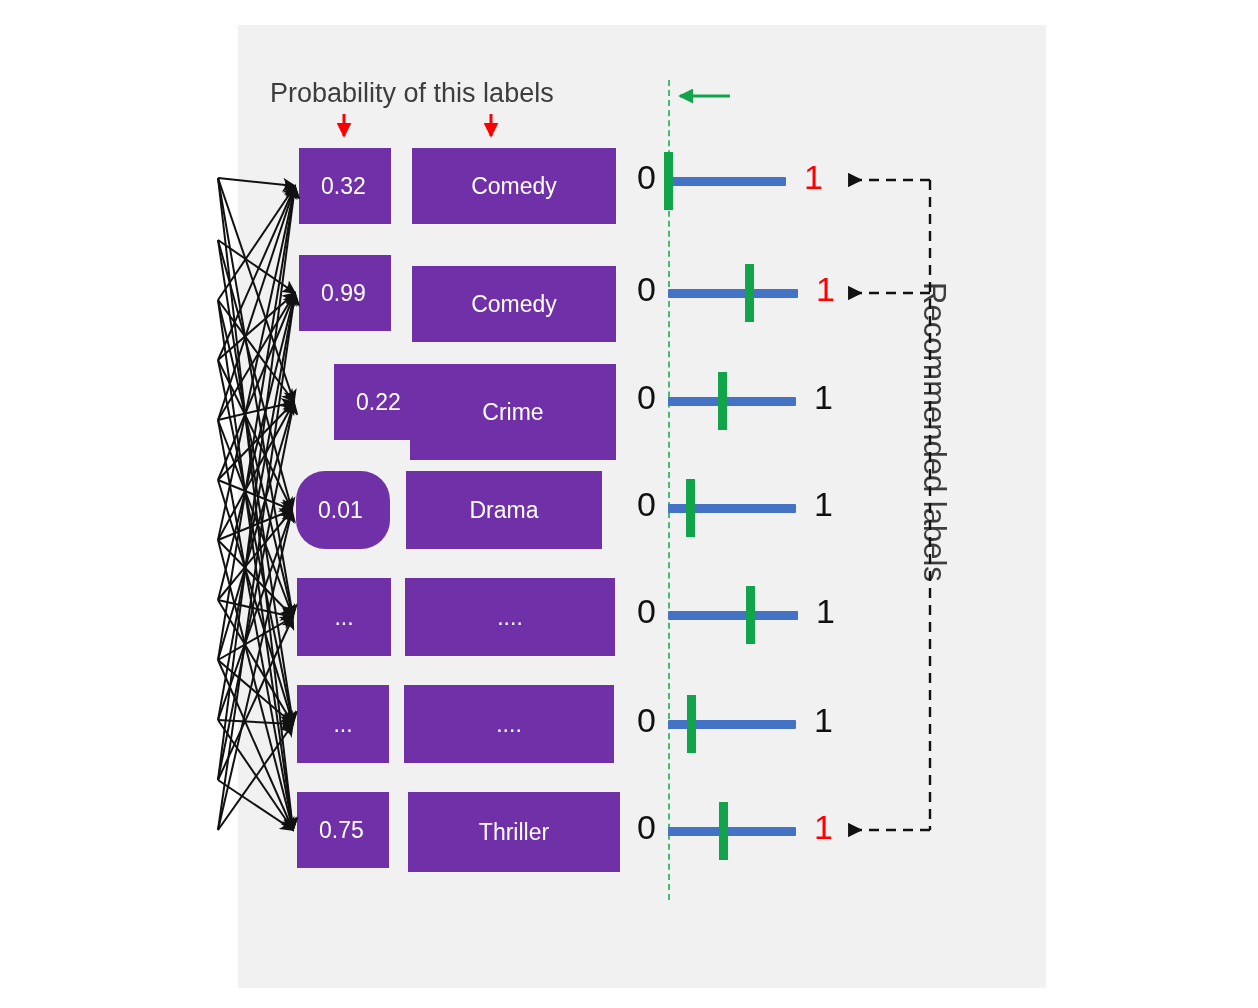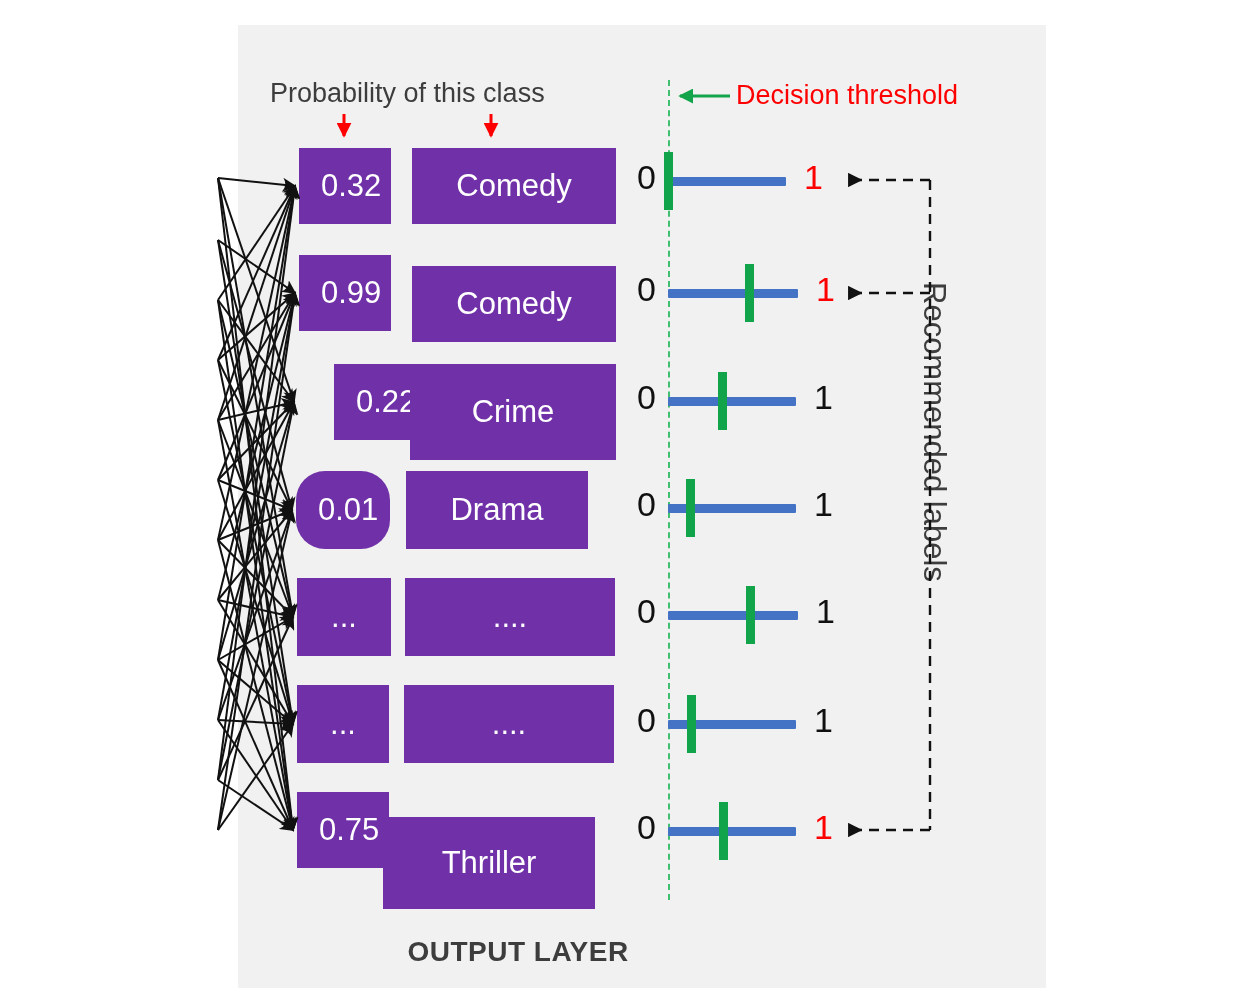--- a/index.html
+++ b/index.html
@@ -41,21 +41,21 @@
   .hdr .u { text-underline-offset: 5px; }
 
   
   .pbox {
     position: absolute;
     background: #7030A8;
     color: #ffffff;
     display: flex;
     align-items: center;
     justify-content: center;
-    font-size: 31px;
+    font-size: 23px;
     box-sizing: border-box;
   }
   .pbox.prob { justify-content: flex-start; padding-left: 22px; }
   .track {
     position: absolute;
     height: 9px;
     background: #4472C4;
     border-radius: 1px;
   }
   .marker {
@@ -124,25 +124,24 @@
   }
 </style>
 </head>
 <body>
 
 <div id="stage">
 
   <div id="panel"></div>
 
   <div class="hdr">
-    <span class="u">Probability</span><span> of </span><span class="u">this class</span>
+    <span class="u">Probability</span><span> of </span><span class="u">this labels</span>
   </div>
 
   <div id="threshline"></div>
-  <div id="thresh-label">Decision threshold</div>
 
   <div id="rows-layer">
       <div class="pbox prob" style="left: 299px; top: 148px; width: 92px; height: 76px;">
         <span>0.32</span>
       </div>
       <div class="pbox" style="left: 412px; top: 148px; width: 204px; height: 76px;">
         <span>Comedy</span>
       </div>
       <div class="endlab" style="left: 637px; top: 160px;">0</div>
       <div class="track" style="left: 668px; top: 177px; width: 118px;"></div>
@@ -164,21 +163,21 @@
       <div class="pbox" style="left: 410px; top: 364px; width: 206px; height: 96px;">
         <span>Crime</span>
       </div>
       <div class="endlab" style="left: 637px; top: 380px;">0</div>
       <div class="track" style="left: 668px; top: 397px; width: 128px;"></div>
       <div class="marker" style="left: 717.76px; top: 372px; height: 58px;"></div>
       <div class="endlab" style="left: 814px; top: 380px;">1</div>
       <div class="pbox prob" style="left: 296px; top: 471px; width: 94px; height: 78px; border-radius: 29px;">
         <span>0.01</span>
       </div>
-      <div class="pbox" style="left: 406px; top: 471px; width: 182px; height: 78px;">
+      <div class="pbox" style="left: 406px; top: 471px; width: 196px; height: 78px;">
         <span>Drama</span>
       </div>
       <div class="endlab" style="left: 637px; top: 487px;">0</div>
       <div class="track" style="left: 668px; top: 504px; width: 128px;"></div>
       <div class="marker" style="left: 685.76px; top: 479px; height: 58px;"></div>
       <div class="endlab" style="left: 814px; top: 487px;">1</div>
       <div class="pbox prob" style="left: 297px; top: 578px; width: 94px; height: 78px; justify-content: center; padding-left: 0px;">
         <span>...</span>
       </div>
       <div class="pbox" style="left: 405px; top: 578px; width: 210px; height: 78px;">
@@ -194,32 +193,31 @@
       <div class="pbox" style="left: 404px; top: 685px; width: 210px; height: 78px;">
         <span>....</span>
       </div>
       <div class="endlab" style="left: 637px; top: 703px;">0</div>
       <div class="track" style="left: 668px; top: 720px; width: 128px;"></div>
       <div class="marker" style="left: 687.04px; top: 695px; height: 58px;"></div>
       <div class="endlab" style="left: 814px; top: 703px;">1</div>
       <div class="pbox prob" style="left: 297px; top: 792px; width: 92px; height: 76px; align-items: center;">
         <span>0.75</span>
       </div>
-      <div class="pbox" style="left: 383px; top: 792px; width: 212px; height: 92px; margin-top: 25px;">
+      <div class="pbox" style="left: 408px; top: 792px; width: 212px; height: 80px;">
         <span>Thriller</span>
       </div>
       <div class="endlab" style="left: 637px; top: 810px;">0</div>
       <div class="track" style="left: 668px; top: 827px; width: 128px;"></div>
       <div class="marker" style="left: 719.04px; top: 802px; height: 58px;"></div>
       <div class="endlab red" style="left: 814px; top: 810px;">1</div>
     </div>
 
   <div id="reclabel">Recommended labels</div>
 
-  <div id="caption">OUTPUT LAYER</div>
 
   <svg class="overlay" viewBox="0 0 1258 1008">
     <defs>
       <marker id="fatArrow" markerWidth="7" markerHeight="7" refX="6.2" refY="3.5" orient="auto" markerUnits="strokeWidth">
         <path d="M0,0 L7,3.5 L0,7 Q2.6,3.5 0,0 Z" fill="#111"></path>
       </marker>
       <marker id="dashArrow" markerWidth="6" markerHeight="6" refX="5.6" refY="3" orient="auto" markerUnits="strokeWidth">
         <path d="M0,3 L6,0 L6,6 Z" fill="#111"></path>
       </marker>
       <marker id="redTip" markerWidth="5" markerHeight="5" refX="4.4" refY="2.5" orient="auto" markerUnits="strokeWidth">

